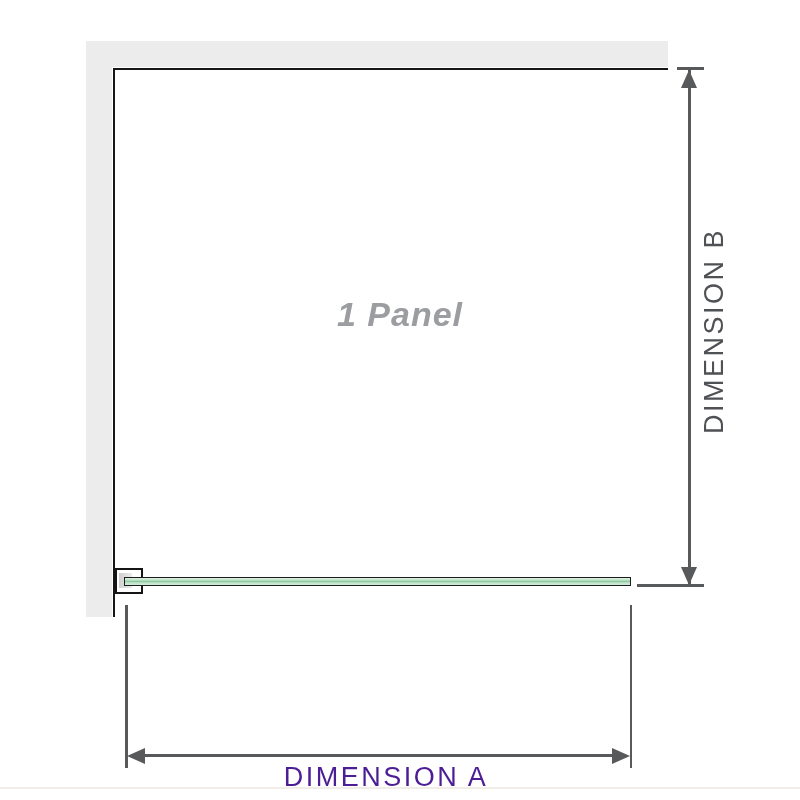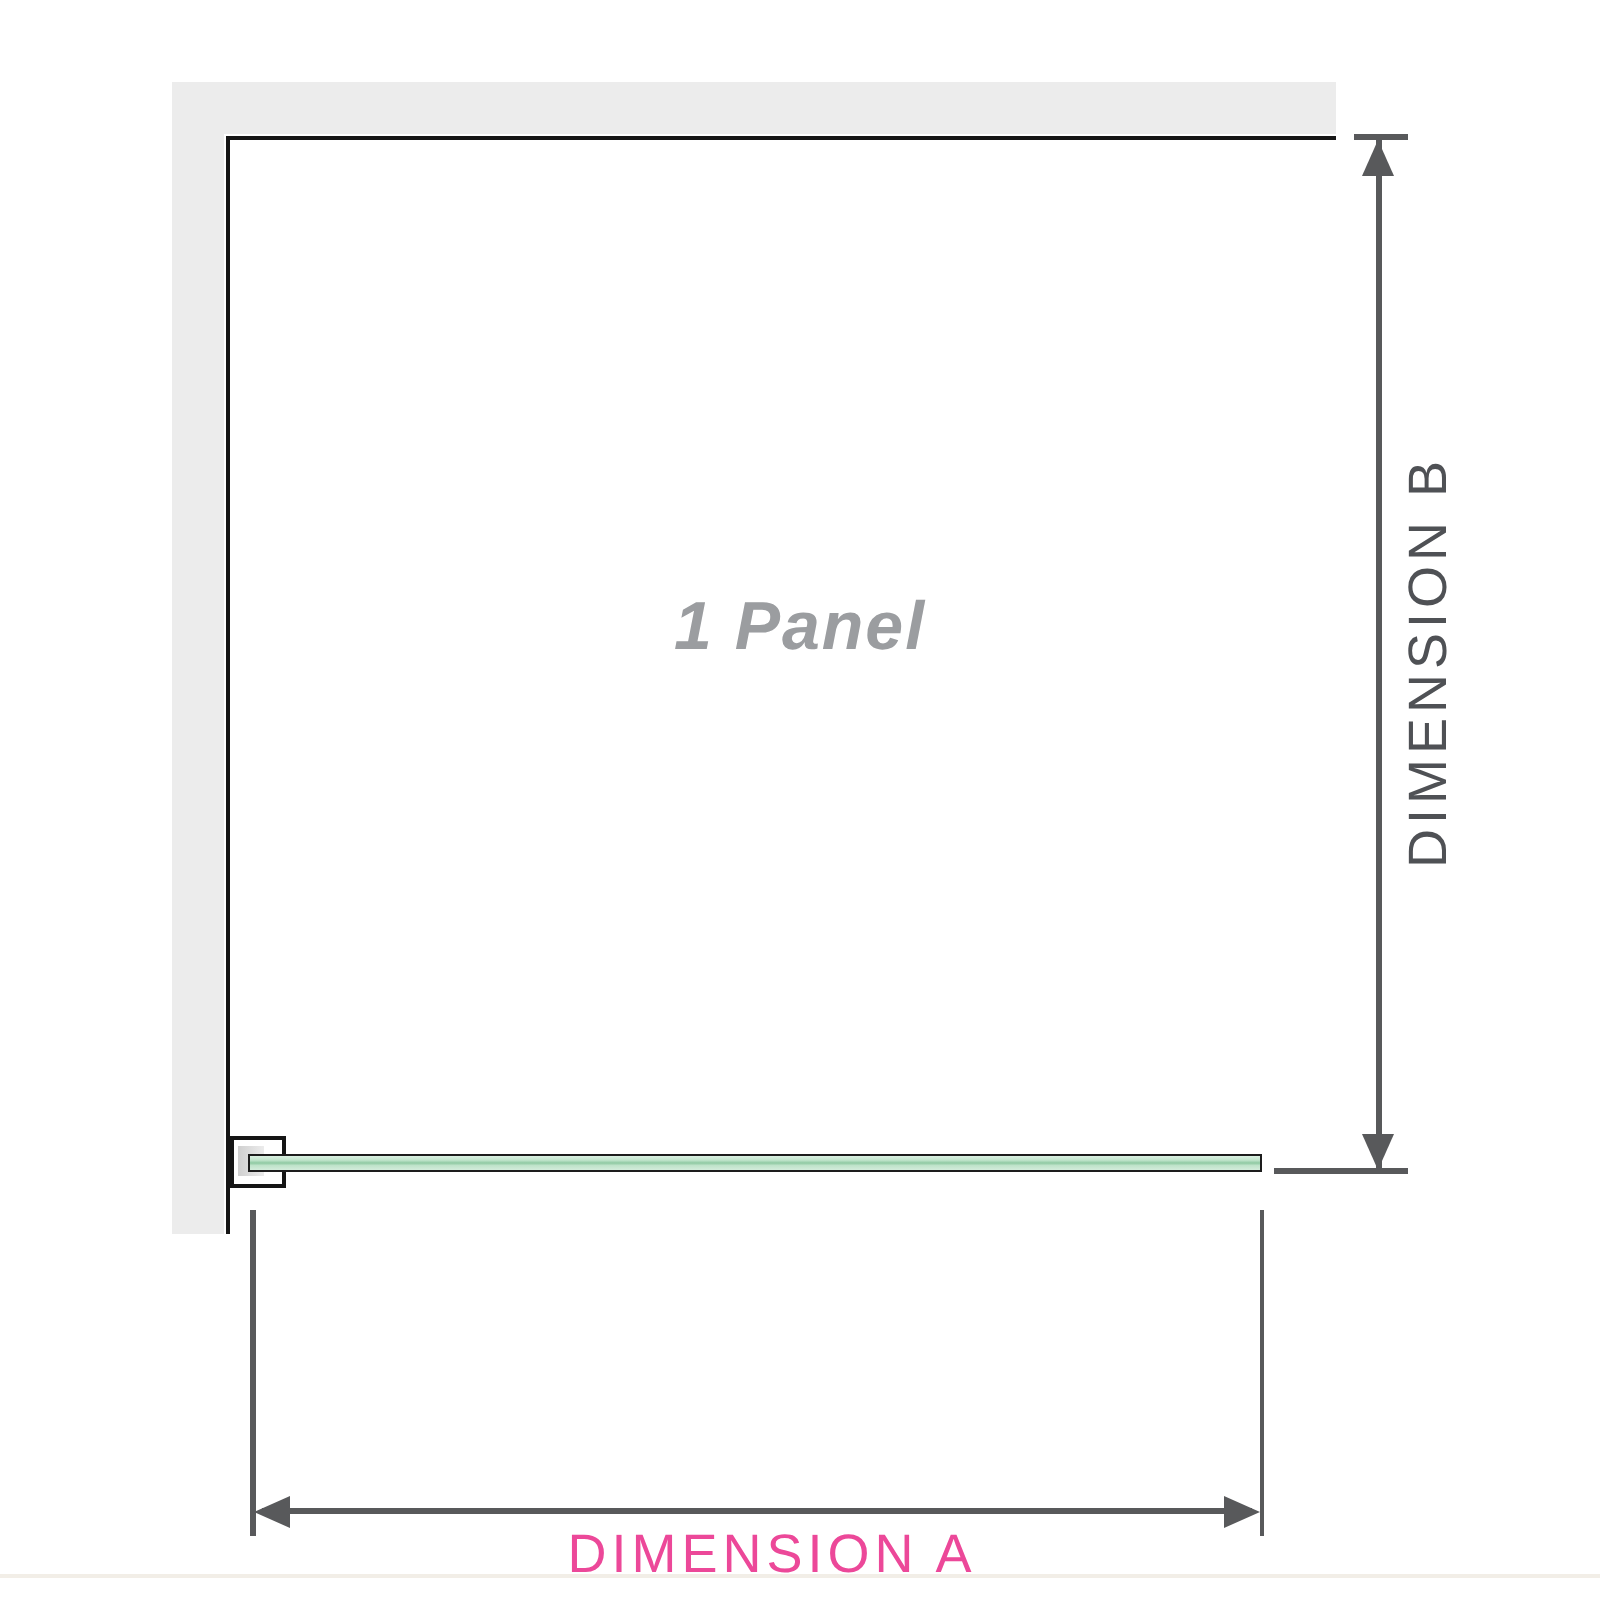--- a/index.html
+++ b/index.html
@@ -81,21 +81,21 @@
   
   .dim-a-ext-left  { left: 125px; top: 605px; width: 2.5px; height: 163px; }
   .dim-a-ext-right { left: 629.5px; top: 605px; width: 2.5px; height: 163px; }
   .dim-a-line { left: 131px; top: 754px; width: 495px; height: 3px; }
   .dim-a-arrow-left  { left: 127px; top: 747.5px; }
   .dim-a-arrow-right { left: 612px; top: 747.5px; }
   .dim-a-label {
     position: absolute; left: 386px; top: 762px;
     transform: translateX(-50%);
     font-size: 27px; font-weight: 300; letter-spacing: 2.5px;
-    color: #ec4899; white-space: nowrap;
+    color: #4c1d95; white-space: nowrap;
   }
   
   .photo-edge {
     position: absolute; left: 0; top: 787px;
     width: 800px; height: 2px;
     background: #f2eee7;
   }
 </style>
 </head>
 <body>

